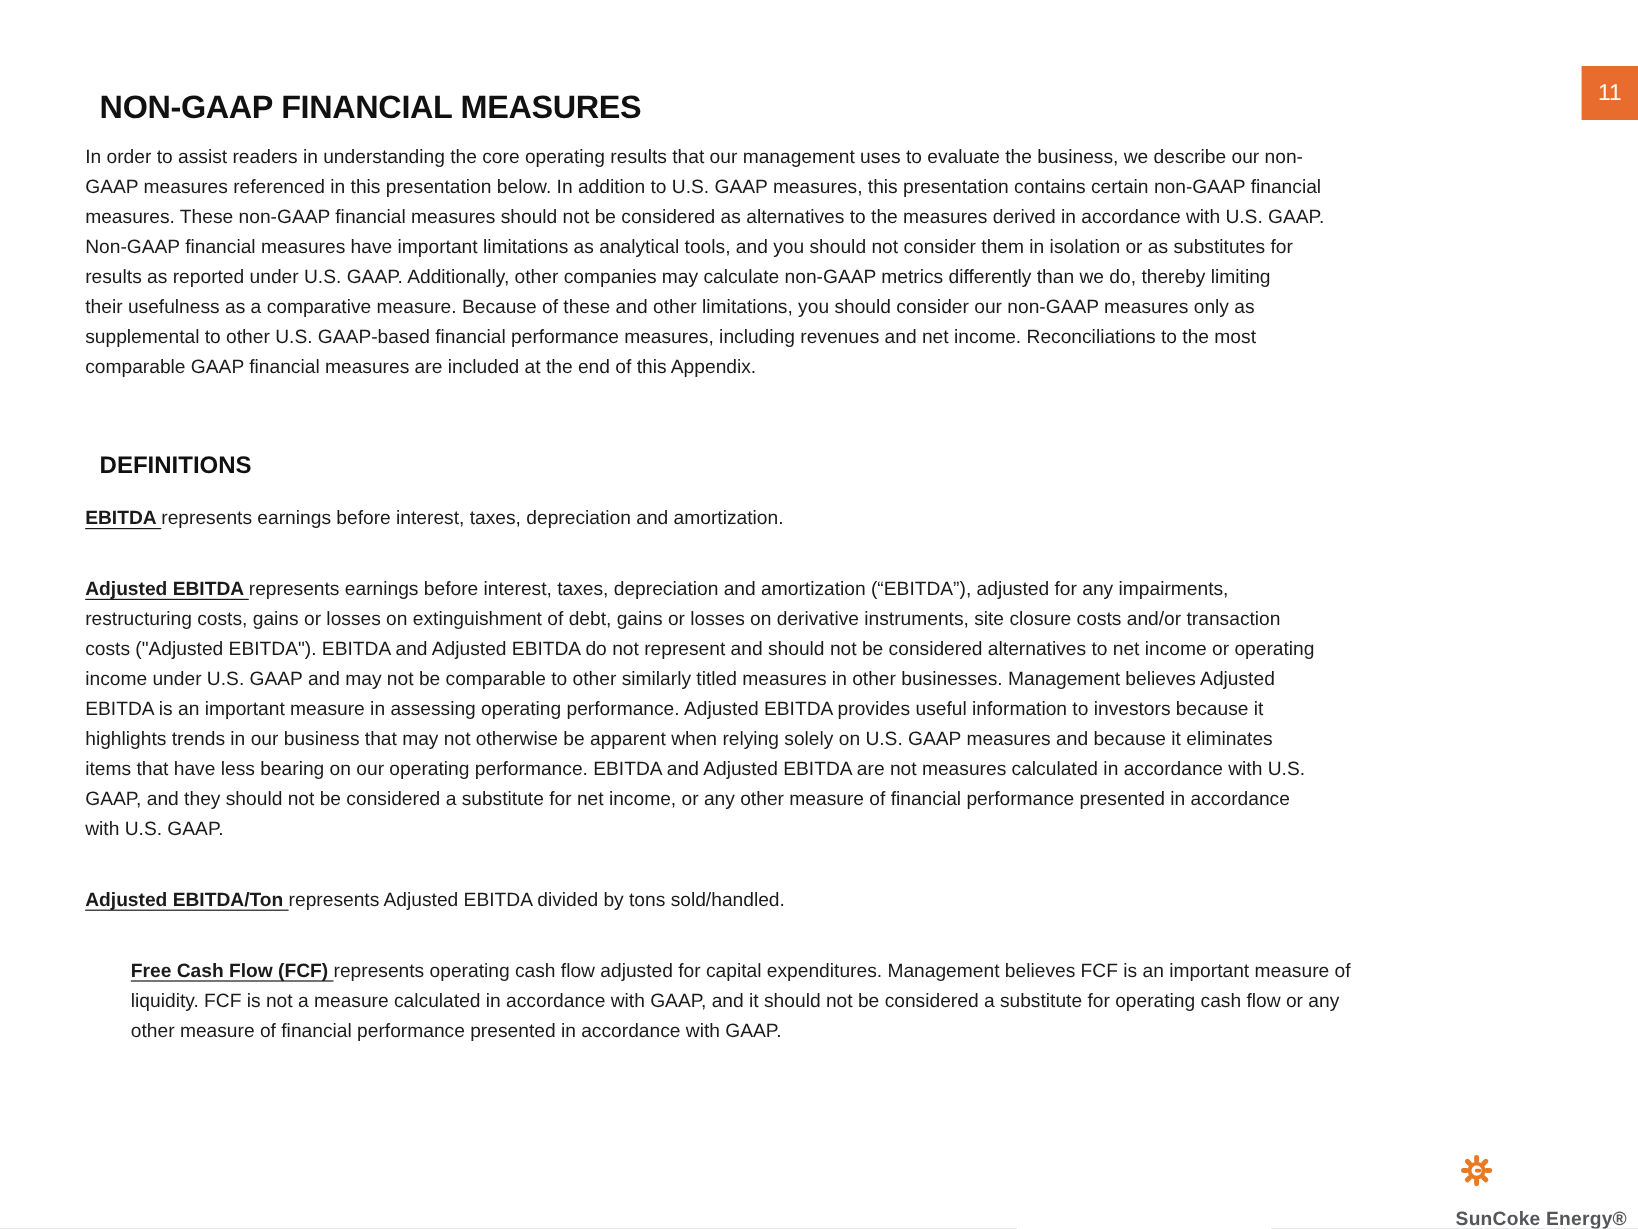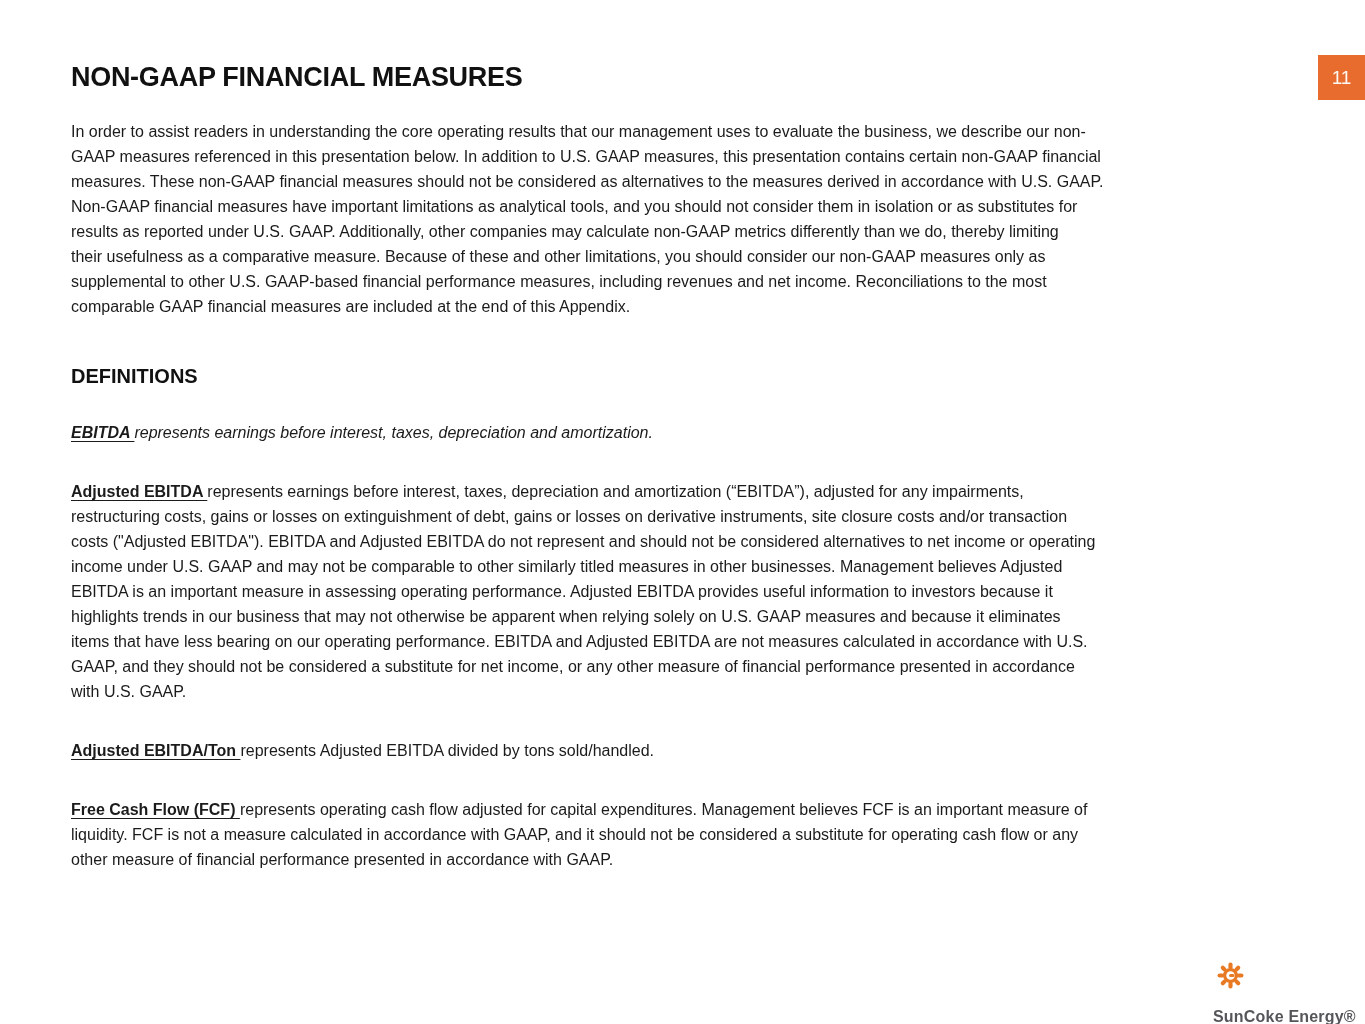--- a/index.html
+++ b/index.html
@@ -10,21 +10,21 @@
     background: #ffffff;
     font-family: "Liberation Sans", sans-serif;
     color: #1b1b1b;
     overflow: hidden;
     margin: 0 auto;
   }
   .title {
     position: absolute;
     left: 71px;
     top: 62px;
-    margin: 0;
+    margin: 12px;
     font-size: 27px;
     font-weight: 700;
     letter-spacing: -0.3px;
     color: #111111;
     white-space: nowrap;
   }
   .page-badge {
     position: absolute;
     top: 55px;
     right: 0;
@@ -48,30 +48,30 @@
     font-size: 16px;
     line-height: 25px;
     white-space: pre-line;
     color: #1b1b1b;
   }
   .intro { top: 119px; }
   .section-heading {
     position: absolute;
     left: 71px;
     top: 365px;
-    margin: 0;
+    margin: 12px;
     font-size: 20px;
     font-weight: 700;
     color: #111111;
     white-space: nowrap;
   }
-  .def-ebitda { top: 420px; font-style: italic; }
+  .def-ebitda { top: 420px; }
   .def-adj-ebitda { top: 479px; }
   .def-ton { top: 738px; }
-  .def-fcf { top: 797px; }
+  .def-fcf { top: 797px; margin-left: 38px; }
   .term {
     font-weight: 700;
     text-decoration: underline;
     text-decoration-skip-ink: none;
     text-underline-offset: 3px;
   }
   .logo {
     position: absolute;
     left: 1213px;
     top: 962px;

